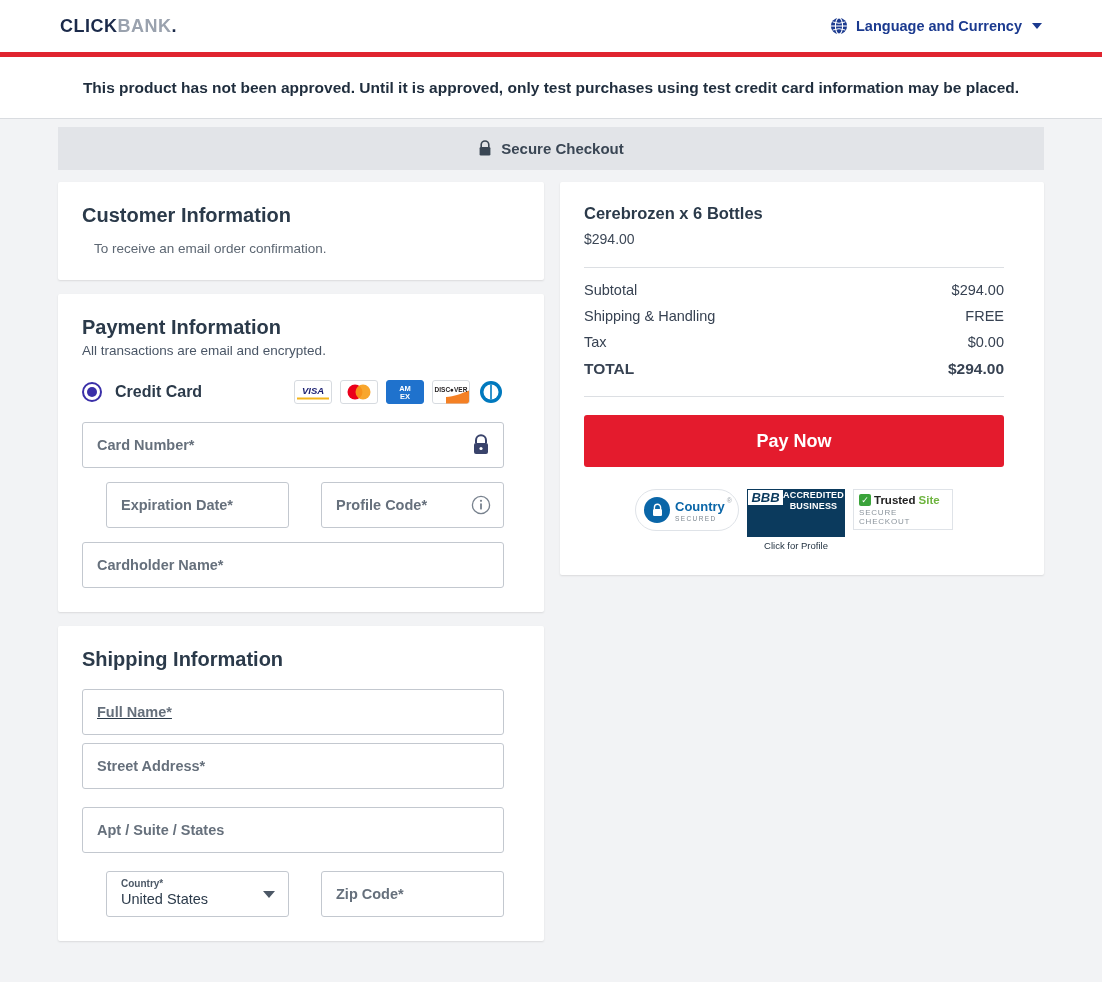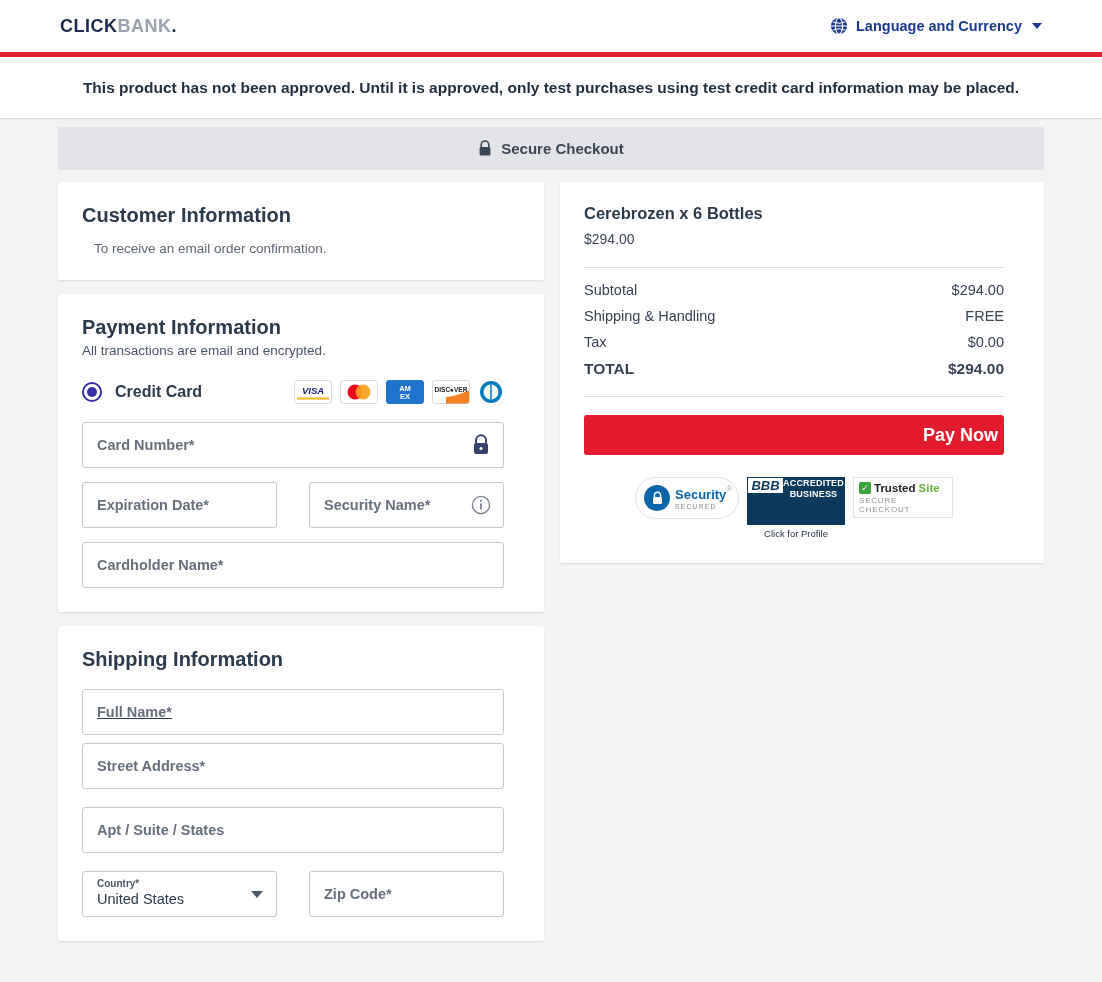--- a/index.html
+++ b/index.html
@@ -126,21 +126,21 @@
   .field .ph {
     font-size: 14.5px;
     font-weight: bold;
     color: #66707c;
   }
   .helper {
     font-size: 13.5px;
     color: #5d6773;
     margin: -4px 0 0 12px;
   }
-  .row2 { display: flex; gap: 32px; }
+  .row2 { display: flex; gap: 32px; margin-left: 24px; }
   .row2 .field { flex: 1; }
 
   .field .right-ico {
     position: absolute;
     right: 12px;
     top: 50%;
     transform: translateY(-50%);
     display: flex;
     align-items: center;
   }
@@ -201,27 +201,26 @@
     display: flex; justify-content: space-between;
     font-size: 14.5px; color: #374252;
     margin-bottom: 10px;
   }
   .line.total { font-weight: bold; font-size: 15.5px; margin-top: 2px; margin-bottom: 18px; }
   .paynow {
     background: #e41b2d;
     color: #fff;
     border: none;
     width: 100%;
-    height: 40px;
+    height: 52px;
     border-radius: 3px;
     font-size: 18px;
     font-weight: bold;
     cursor: pointer;
     font-family: "Liberation Sans", sans-serif;
-    text-align: right;
   }
   .badges {
     display: flex;
     align-items: flex-start;
     justify-content: center;
     gap: 8px;
     margin-top: 22px;
   }
   .badge-digicert {
     width: 104px; height: 42px;
@@ -385,21 +384,21 @@
                   <circle cx="10" cy="14.5" r="1.6" fill="#ffffff"></circle>
                 </svg>
               </span>
             </div>
 
             <div class="row2">
               <div class="field">
                 <span class="ph">Expiration Date*</span>
               </div>
               <div class="field">
-                <span class="ph">Security Name*</span>
+                <span class="ph">Profile Code*</span>
                 <span class="right-ico">
                   <svg width="20" height="20" viewBox="0 0 20 20" aria-hidden="true">
                     <circle cx="10" cy="10" r="8.6" fill="none" stroke="#78828e" stroke-width="1.3"></circle>
                     <circle cx="10" cy="5.8" r="1.1" fill="#78828e"></circle>
                     <rect x="9.1" y="8.2" width="1.8" height="6.4" rx="0.9" fill="#78828e"></rect>
                   </svg>
                 </span>
               </div>
             </div>
 
@@ -463,21 +462,21 @@
 
             <div class="badges">
               <div class="badge-digicert">
                 <span class="dc-circle">
                   <svg width="13" height="14" viewBox="0 0 13 14" aria-hidden="true">
                     <path d="M3.4 6V4.4a3.1 3.1 0 0 1 6.2 0V6" fill="none" stroke="#ffffff" stroke-width="1.4"></path>
                     <rect x="2" y="6" width="9" height="7" rx="1.2" fill="#ffffff"></rect>
                   </svg>
                 </span>
                 <span class="dc-text">
-                  <span class="t1">Security</span>
+                  <span class="t1">Country</span>
                   <span class="t2">SECURED</span>
                 </span>
                 <span class="dc-reg">®</span>
               </div>
 
               <div class="badge-bbb">
                 <div class="bbb-box">
                   <div class="bbb-left">
                       <span>BBB</span>
                     </div>

